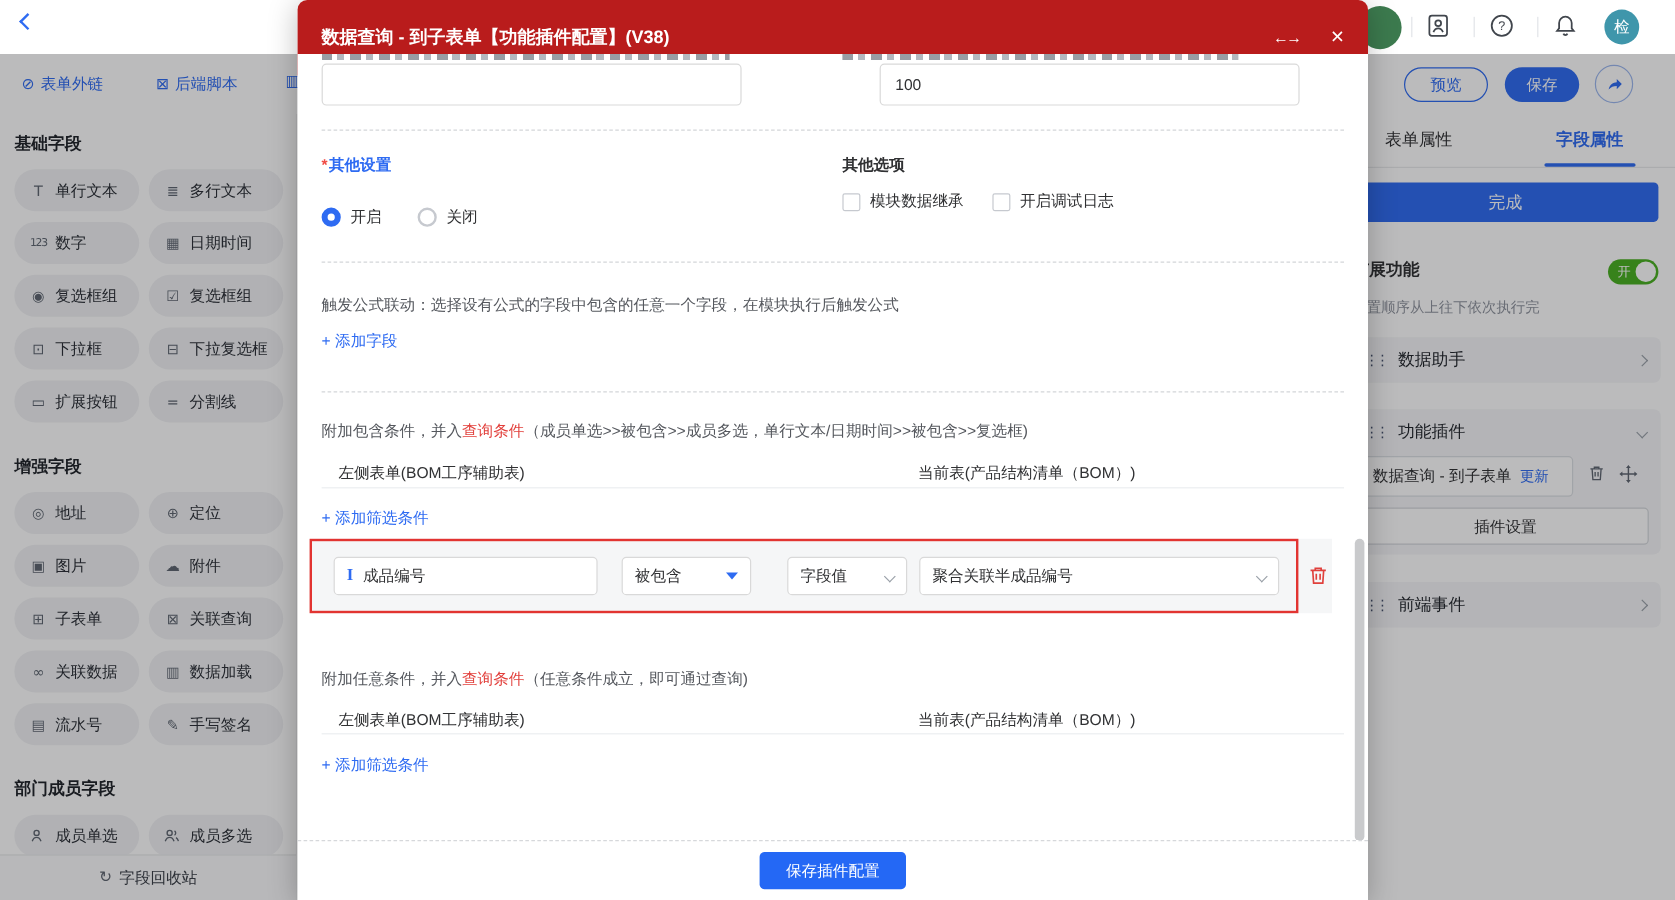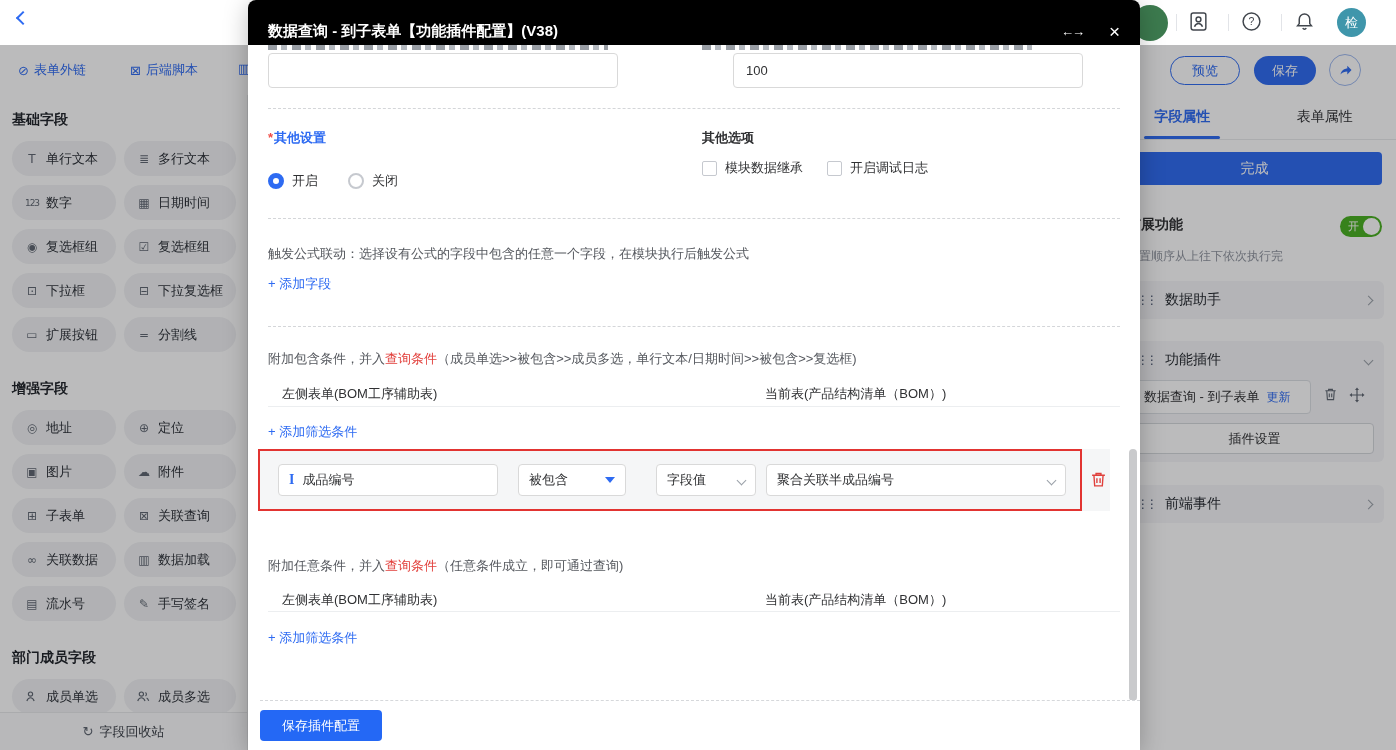--- a/index.html
+++ b/index.html
@@ -61,21 +61,21 @@
   .plugin-chip .c-label { font-size:13px; color:#303133; white-space:nowrap; }
   .plugin-chip .c-update { font-size:12px; color:#2e6bf2; cursor:pointer; }
   .chip-ico { position:absolute; top:46px; cursor:pointer; }
   .btn-plugin-set { position:absolute; left:10px; right:10px; top:82px; height:31px; background:#fff; border:1px solid #d5d8dc; border-radius:4px; display:flex; align-items:center; justify-content:center; font-size:13px; color:#303133; cursor:pointer; }
 
   
   .overlay { position:absolute; top:45px; left:0; right:0; bottom:0; background:rgba(10,12,16,0.28); z-index:20; }
 
   
   .modal { position:absolute; top:0; left:248px; width:892px; height:750px; z-index:30; background:#fff; border-radius:8px 8px 0 0; box-shadow:0 4px 24px rgba(0,0,0,.25); }
-  .m-head { height:63px; background:#000000; border-radius:8px 8px 0 0; display:flex; align-items:center; padding:0 20px; }
+  .m-head { height:63px; background:#b91c1c; border-radius:8px 8px 0 0; display:flex; align-items:center; padding:0 20px; }
   .m-title { color:#fff; font-size:15px; font-weight:bold; flex:1; }
   .m-expand { color:#fff; font-size:13px; letter-spacing:-2px; cursor:pointer; margin-right:26px; }
   .m-close { color:#fff; font-size:19px; cursor:pointer; line-height:1; }
   .m-body { position:absolute; top:45px; left:0; right:0; bottom:50px; background:#fff; overflow:hidden; }
   .clip-strip { position:absolute; top:0; height:5px; background:repeating-linear-gradient(90deg,#868c94 0 9px,transparent 9px 13px,#a6acb4 13px 19px,transparent 19px 24px); opacity:.85; }
   .inp { position:absolute; top:8px; width:350px; height:35px; border:1px solid #d9d9d9; border-radius:4px; font-size:13px; color:#303133; padding:0 12px; outline:none; font-family:inherit; }
   .dash-div { position:absolute; left:20px; width:852px; border-top:1px dashed #d4d6d9; }
   .m-label-blue { position:absolute; font-size:13px; font-weight:bold; color:#2e6bf2; }
   .req-star { color:#f04b45; margin-right:1px; }
   .m-label-dark { position:absolute; font-size:13px; font-weight:bold; color:#303133; }
@@ -94,21 +94,21 @@
   .cond-row { position:absolute; left:10px; width:852px; height:62px; background:#f5f6f7; }
   .red-frame { position:absolute; left:0; top:0; width:824px; height:62px; border:2px solid #e23431; pointer-events:none; }
   .c-input { position:absolute; left:20px; top:15px; width:220px; height:32px; background:#fff; border:1px solid #d9d9d9; border-radius:4px; display:flex; align-items:center; padding:0 10px; gap:8px; cursor:text; }
   .c-input .f-ico { color:#2e6bf2; font-family:"Liberation Serif","DejaVu Serif",serif; font-size:14px; font-weight:bold; }
   .c-sel { position:absolute; top:15px; height:32px; background:#fff; border:1px solid #d9d9d9; border-radius:4px; display:flex; align-items:center; padding:0 10px; cursor:pointer; }
   .c-sel .s-txt { flex:1; font-size:13px; color:#303133; white-space:nowrap; overflow:hidden; }
   .tri-blue { width:0; height:0; border-left:5px solid transparent; border-right:5px solid transparent; border-top:6px solid #2e6bf2; margin-left:8px; }
   .c-sel .chev { margin-left:8px; flex:none; }
   .trash-btn { position:absolute; left:832px; top:22px; cursor:pointer; }
   .scroll-thumb { position:absolute; right:3px; top:404px; width:8px; height:252px; background:#c9cacc; border-radius:4px; cursor:grab; }
-  .m-foot { position:absolute; bottom:0; left:12px; right:0; height:50px; background:#fff; border-top:1px dashed #d6d8db; display:flex; align-items:center; }
+  .m-foot { position:absolute; bottom:0; left:0; right:0; height:50px; background:#fff; border-top:1px dashed #d6d8db; display:flex; align-items:center; justify-content:center; }
   .btn-mfoot { min-width:122px; height:31px; background:#2468f5; color:#fff; border-radius:4px; font-size:13px; display:flex; align-items:center; justify-content:center; padding:0 18px; cursor:pointer; }
 
   svg { display:block; }
 </style>
 </head>
 <body>
 
 <div class="page">
 
   <div class="subtoolbar">
@@ -247,22 +247,22 @@
     </div>
 
     <div class="recycle-bar">
       <span class="recycle-ico">↻</span>
       <span>字段回收站</span>
     </div>
   </div>
 
   <div class="rpanel">
     <div class="rtabs">
+      <div class="rtab">表单属性</div>
       <div class="rtab active">字段属性</div>
-      <div class="rtab">表单属性</div>
     </div>
     <div class="btn-done">完成</div>
     <div class="ext-row">
       <span class="ext-label">扩展功能</span>
       <div class="toggle">
         <span class="t-txt">开</span>
         <span class="knob"></span>
       </div>
     </div>
     <div class="order-tip">设置顺序从上往下依次执行完</div>

